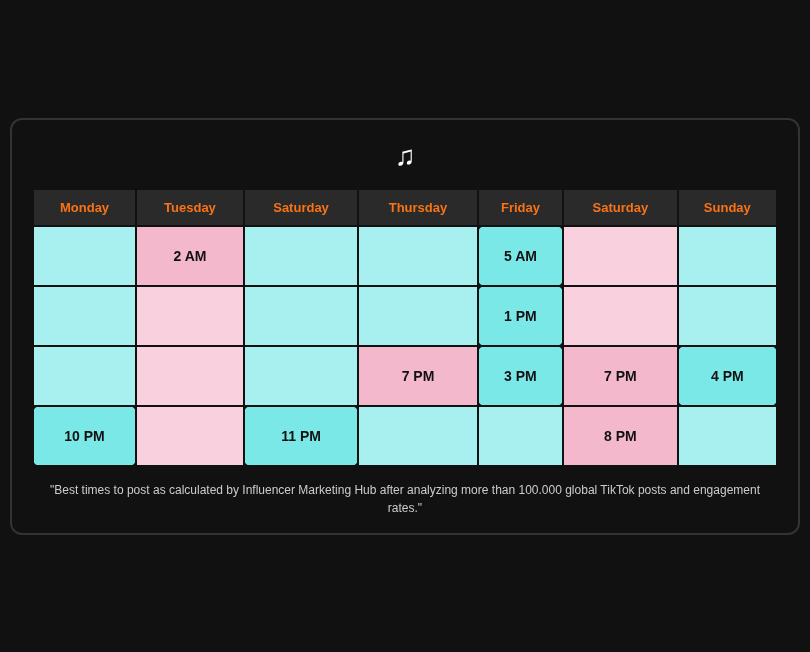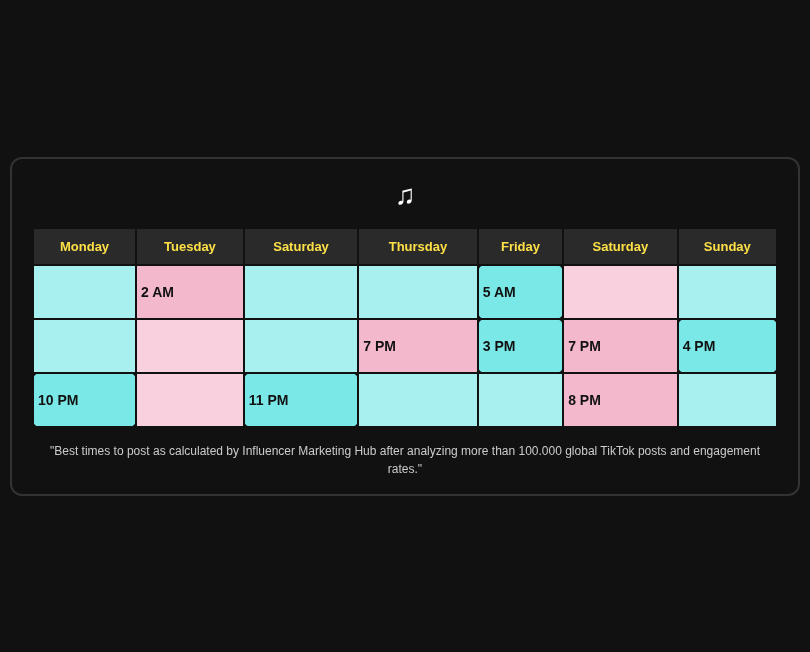--- a/index.html
+++ b/index.html
@@ -47,34 +47,35 @@
       font-weight: normal;
     }
 
     .grid-table {
       width: 100%;
       border-collapse: collapse;
     }
 
     .grid-table th {
       background: #2a2a2a;
-      color: #fde047;
+      color: #f97316;
       font-size: 13px;
       font-weight: 600;
       text-align: center;
       padding: 10px 4px;
       border: 2px solid #111;
     }
 
     .grid-table td {
+      text-align: center;
       font-size: 14px;
       font-weight: 700;
       padding: 12px 4px;
       border: 2px solid #111;
-      height: 54px;
+      height: 60px;
     }
 
     .cell-cyan {
       background: #7be8e8;
       color: #111;
       border-radius: 7px;
     }
 
     .cell-pink {
       background: #f4b8cc;
@@ -127,20 +128,29 @@
           <td class="cell-empty-cyan"></td>
           <td class="cell-empty-cyan"></td>
           <td class="cell-cyan">5 AM</td>
           <td class="cell-empty-pink"></td>
           <td class="cell-empty-cyan"></td>
         </tr>
         <tr>
           <td class="cell-empty-cyan"></td>
           <td class="cell-empty-pink"></td>
           <td class="cell-empty-cyan"></td>
+          <td class="cell-empty-cyan"></td>
+          <td class="cell-cyan">1 PM</td>
+          <td class="cell-empty-pink"></td>
+          <td class="cell-empty-cyan"></td>
+        </tr>
+        <tr>
+          <td class="cell-empty-cyan"></td>
+          <td class="cell-empty-pink"></td>
+          <td class="cell-empty-cyan"></td>
           <td class="cell-pink">7 PM</td>
           <td class="cell-cyan">3 PM</td>
           <td class="cell-pink">7 PM</td>
           <td class="cell-cyan">4 PM</td>
         </tr>
         <tr>
           <td class="cell-cyan">10 PM</td>
           <td class="cell-empty-pink"></td>
           <td class="cell-cyan">11 PM</td>
           <td class="cell-empty-cyan"></td>

